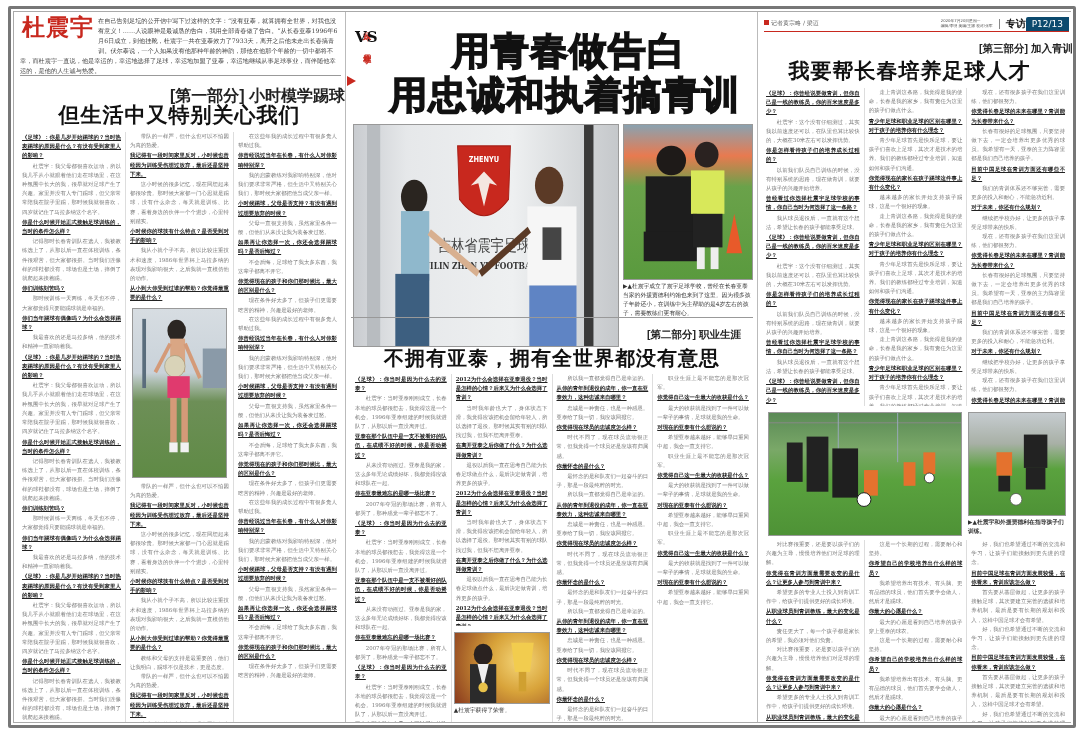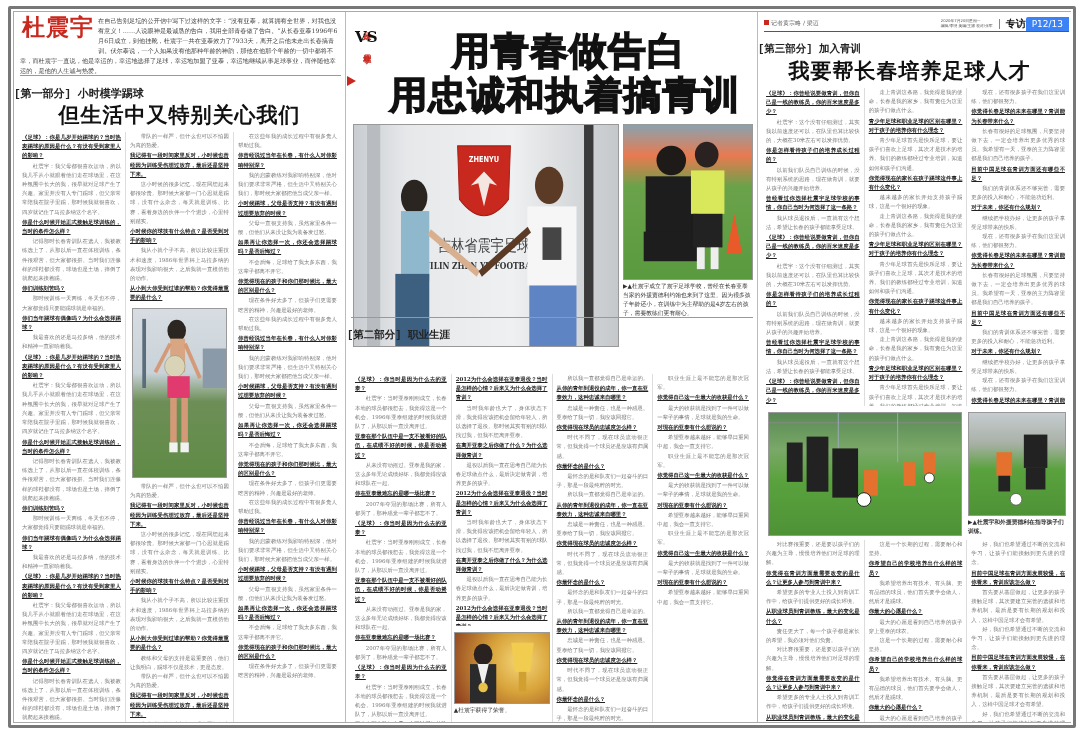--- a/index.html
+++ b/index.html
@@ -9,40 +9,40 @@
   .spread { position: absolute; left: 8px; top: 6px; width: 1068px; height: 722px; border: 3px solid #777; border-radius: 2px; background: #fff; box-shadow: inset 0 0 0 2px #fff, inset 0 0 0 3px #aaa; }
   .page { position: absolute; top: 3px; bottom: 3px; background: #fff; overflow: hidden; }
   .page-left { left: 3px; width: 332px; border-right: 1px solid #bbb; }
   .page-mid { left: 336px; width: 410px; }
   .page-right { left: 746px; width: 316px; border-left: 1px solid #bbb; }
 
   
   .intro { position: absolute; left: 6px; top: 4px; right: 4px; height: 60px; border-bottom: 1px solid #999; font-size: 6.2px; line-height: 10px; color: #444; }
   .intro-name { float: left; font-family: "DejaVu Sans", sans-serif; font-size: 23px; line-height: 22px; color: #c8281e; font-weight: bold; margin: 0 4px 11px 2px; letter-spacing: 1px; }
 
-  .sec-label { text-align: left; font-family: Liberation Mono, monospace; font-weight: bold; color: #222; }
+  .sec-label { text-align: right; font-family: Liberation Sans, sans-serif; font-weight: bold; color: #222; }
   .sec-title { text-align: center; font-family: "DejaVu Serif", serif; font-weight: bold; color: #111; letter-spacing: 1px; }
 
   .cols { position: absolute; display: flex; gap: 0; }
   .col { flex: 1; padding: 0 4px; font-size: 5.4px; line-height: 9.2px; color: #777; overflow: hidden; border-right: 1px solid #ddd; text-align: justify; }
   .col:last-child { border-right: none; }
   .q { color: #222; font-weight: bold; text-decoration: underline; display: block; margin: 1px 0; }
   .p { display: block; text-indent: 2em; }
 
   .photo { position: absolute; border: 1px solid #999; overflow: hidden; }
   .caption { position: absolute; font-size: 5.8px; line-height: 9px; color: #333; }
 
   
   .hdr-right { position: absolute; left: 6px; right: 4px; top: 4px; height: 16px; border-bottom: 1px solid #c8281e; display: flex; align-items: center; font-family: "DejaVu Sans", sans-serif; }
   .hdr-reporter { font-size: 6px; color: #666; flex: 1; }
   .hdr-reporter .sq { display: inline-block; width: 5px; height: 5px; background: #c8281e; margin-right: 2px; }
   .hdr-date { font-size: 3.8px; line-height: 4.5px; color: #555; margin-right: 6px; }
   .hdr-sep { width: 1px; height: 10px; background: #888; margin-right: 6px; }
   .hdr-section { font-size: 10px; font-weight: bold; color: #111; }
-  .hdr-page { background: #3b82f6; color: #fff; font-size: 9px; padding: 2px 6px; border-radius: 2px 0 0 0; }
+  .hdr-page { background: #0c4a6e; color: #fff; font-size: 9px; padding: 2px 6px; border-radius: 2px 0 0 0; }
 
   
   .banner { position: absolute; left: 0; right: 0; top: 4px; height: 102px; }
   .vs-stack { position: absolute; left: 8px; top: 10px; width: 22px; text-align: center; font-family: "DejaVu Sans", sans-serif; }
   .vs-top, .vs-bot { color: #c8281e; font-size: 8px; line-height: 8.5px; font-weight: bold; display: block; }
   .vs-mid { font-family: "DejaVu Serif", serif; font-weight: bold; font-size: 15px; color: #111; display: block; margin: 2px 0; }
   .vs-arrow { position: absolute; left: -8px; top: 50px; width: 0; height: 0; border-top: 5px solid transparent; border-bottom: 5px solid transparent; border-left: 9px solid #c8281e; }
   .headline { position: absolute; left: 38px; right: 4px; font-family: "DejaVu Sans", sans-serif; font-weight: 900; color: #111; text-align: center; letter-spacing: 1px; -webkit-text-stroke: 1.4px #111; }
   .headline-1 { top: 14px; font-size: 38px; line-height: 42px; }
   .headline-2 { top: 58px; font-size: 38px; line-height: 42px; left: 30px; }
@@ -51,21 +51,21 @@
 <body>
 
 <div class="spread">
 
   <div class="page page-left">
     <div class="intro">
       <span class="intro-name">杜震宇</span>
       <span>在自己告别足坛的公开信中写下过这样的文字：“没有亚泰，就算拥有全世界，对我也没有意义！……人说眼神是最诚恳的告白，我用全部青春做了告白。”从长春亚泰1996年6月6日成立，到他挂靴，杜震宇一共在亚泰效力了7933天，离开之后他未走出长春搞青训。伏尔泰说，一个人如果没有他那种年龄的神韵，那他在他那个年龄的一切中都将不幸，而杜震宇一直说，他是幸运的，幸运地选择了足球，幸运地加盟了亚泰，幸运地继续从事足球事业，而伴随他幸运的，是他的人生诚与热爱。</span>
     </div>
 
-    <div class="sec-label" style="position:absolute;left:0;right:0;top:74px;font-size:11px;">[第一部分] 小时模学踢球</div>
+    <div class="sec-label" style="position:absolute;left:0;right:0;top:74px;font-size:16px;">[第一部分] 小时模学踢球</div>
     <div class="sec-title" style="position:absolute;left:0;right:0;top:90px;font-size:21px;line-height:26px;">但生活中又特别关心我们</div>
 
     <div class="cols" style="left:4px;right:4px;top:120px;height:596px;">
       <div class="col">
           <span class="q">《足球》：你是几岁开始踢球的？当时热衷踢球的原因是什么？有没有受到家里人的影响？</span>
           <span class="p">杜震宇：我父母都很喜欢运动，所以我几乎从小就跟着他们走在球场里，在这种氛围中长大的我，很早就对足球产生了兴趣。家里并没有人专门踢球，但父亲常常陪我在院子里踢，那时候我就很喜欢，四岁就记住了马拉多纳这个名字。</span>
           <span class="q">你是什么时候开始正式接触足球训练的，当时的条件怎么样？</span>
           <span class="p">记得那时长春青训队在选人，我被教练选上了，从那以后一直在体校训练，条件很艰苦，但大家都很拼。当时我们连像样的球鞋都没有，球场也是土场，摔倒了就爬起来接着踢。</span>
           <span class="q">你们训练刻苦吗？</span>
           <span class="p">那时候训练一天两练，冬天也不停，大家都觉得只要能踢球就是幸福的。</span>
@@ -200,20 +200,21 @@
         <rect x="88" y="124" width="8" height="22" fill="#eee"></rect>
         <polygon points="112,90 120,130 104,130" fill="#e85a2a"></polygon>
       </svg>
     </div>
     <div class="caption" style="left:276px;top:270px;width:130px;">
       <span>▶▲杜震宇成立了震宇足球学校，曾经在长春亚泰当家的外援贾德利约翰也来到了这里。因为很多孩子年龄还小，在训练中为主帮助的是4岁左右的孩子，需要教练们更有耐心。</span>
     </div>
 
     <div style="position:absolute;left:4px;right:4px;top:305px;height:1px;background:#999;"></div>
     <div class="sec-label" style="position:absolute;left:0;right:16px;top:316px;font-size:10.5px;">[第二部分] 职业生涯</div>
+    <div class="sec-title" style="position:absolute;left:0;right:0;top:334px;font-size:20px;line-height:24px;">不拥有亚泰，拥有全世界都没有意思</div>
 
     <div class="cols" style="left:4px;right:4px;top:362px;height:354px;">
       <div class="col">
           <span class="q">《足球》：你当时是因为什么去的亚泰？</span>
           <span class="p">杜震宇：当时亚泰刚刚成立，长春本地的球员都很想去，我觉得这是一个机会。1996年亚泰组建的时候我就进队了，从那以后一直没离开过。</span>
           <span class="q">亚泰在那个队伍中是一支不被看好的队伍，在成绩不好的时候，你是否动摇过？</span>
           <span class="p">从来没有动摇过。亚泰是我的家，这么多年无论成绩好坏，我都觉得应该和球队在一起。</span>
           <span class="q">你在亚泰最难忘的是哪一场比赛？</span>
           <span class="p">2007年夺冠的那场比赛，所有人都哭了，那种感觉一辈子都忘不了。</span>
           <span class="q">《足球》：你当时是因为什么去的亚泰？</span>

